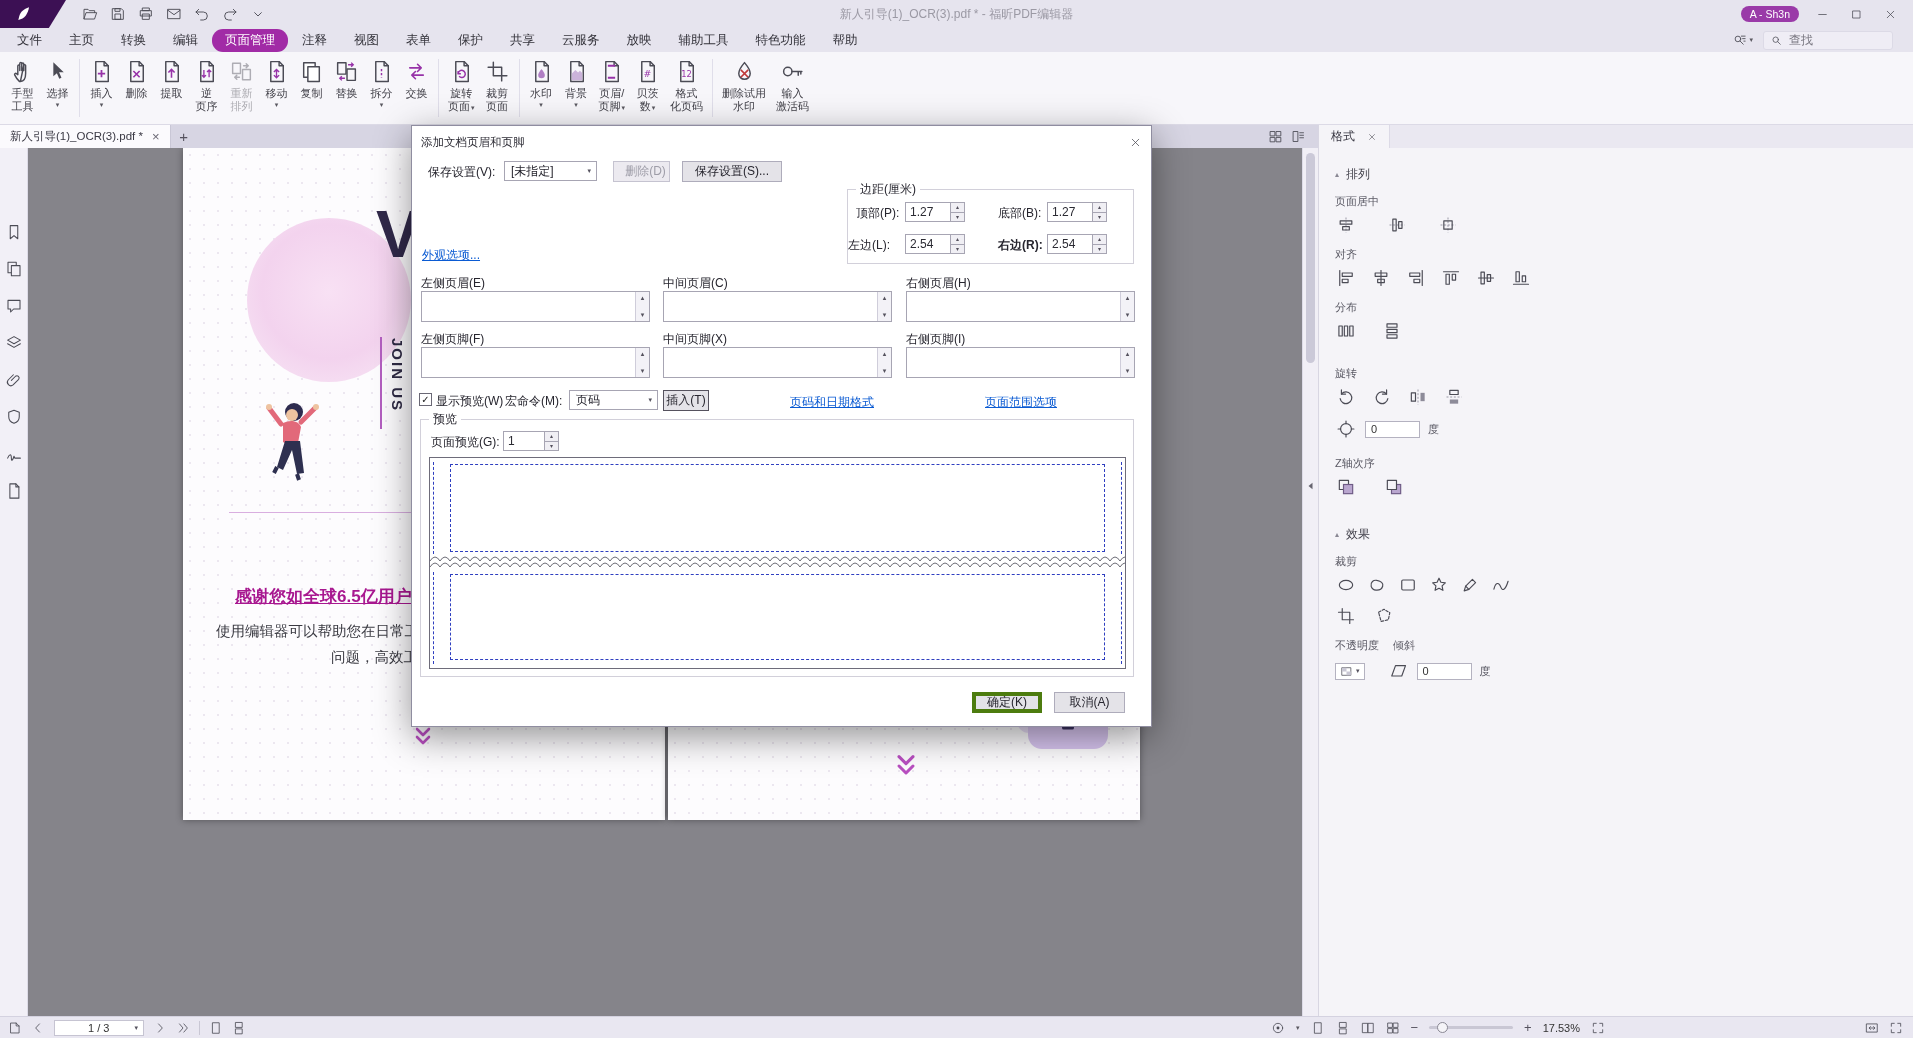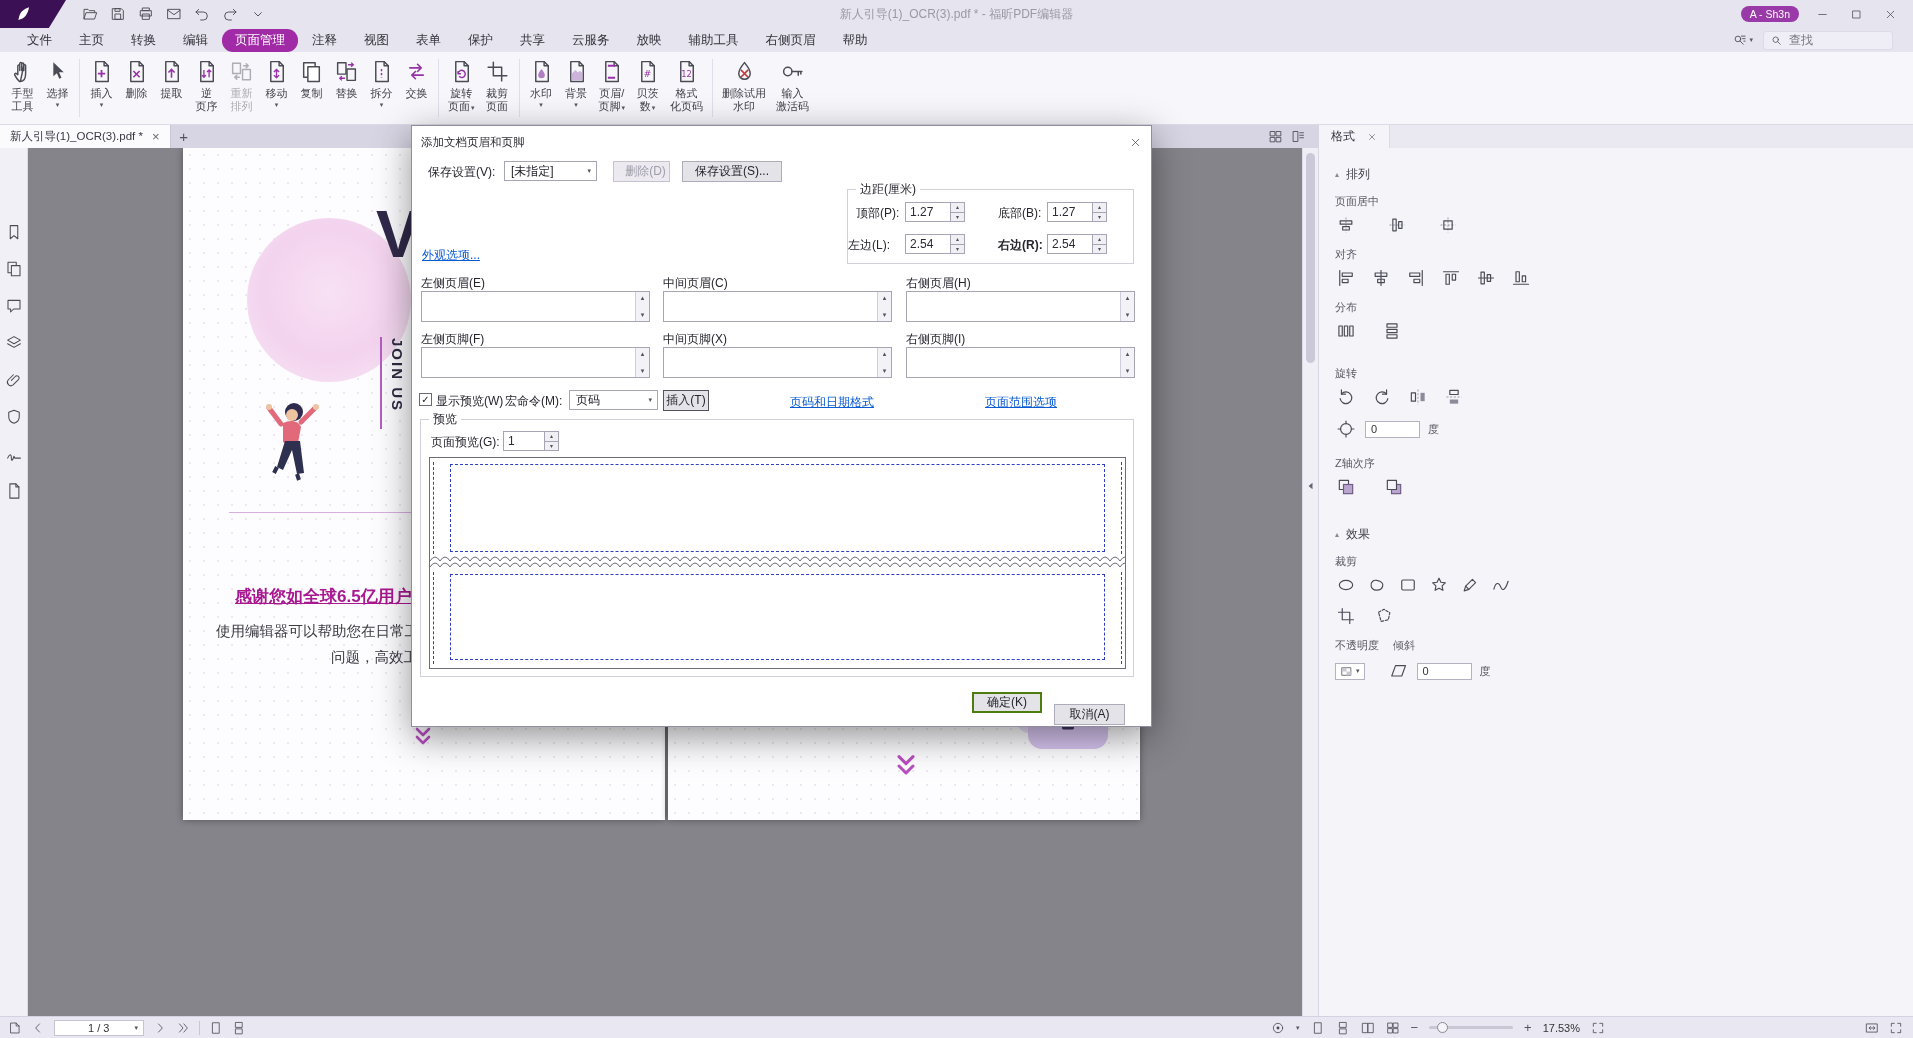--- a/index.html
+++ b/index.html
@@ -16,21 +16,21 @@
 .qat .ticon{width:20px;height:20px;display:flex;align-items:center;justify-content:center;}
 .qat svg{width:16px;height:16px;}
 .win-title{position:absolute;left:0;right:0;top:0;height:28px;line-height:28px;text-align:center;font-size:12px;color:#9b99a4;pointer-events:none;}
 .tb-right{margin-left:auto;display:flex;align-items:center;gap:14px;padding-right:14px;z-index:2;}
 .user-badge{background:#9a3aa8;color:#fff;font-size:10.5px;padding:2px 9px;border-radius:9px;white-space:nowrap;}
 #win-btns{display:flex;gap:16px;align-items:center;}
 .winbtn{width:18px;height:18px;display:flex;align-items:center;justify-content:center;}
 .winbtn svg{width:13px;height:13px;}
 
 
-.menubar{position:absolute;left:0;top:28px;width:100%;height:24px;display:flex;align-items:center;background:#e6e4ee;padding-left:14px;z-index:19;}
+.menubar{position:absolute;left:0;top:28px;width:100%;height:24px;display:flex;align-items:center;background:#e6e4ee;padding-left:4px;z-index:19;}
 #menu-items{display:flex;align-items:center;}
 .menu-item{padding:3px 13px;font-size:12.5px;color:#33323a;border-radius:11px;margin-right:1px;white-space:nowrap;}
 .menu-item.active{background:#a12ba6;color:#fff;}
 .menu-right{margin-left:auto;display:flex;align-items:center;gap:10px;padding-right:20px;}
 .menu-right .ticon{display:flex;align-items:center;gap:2px;}
 .menu-right svg{width:15px;height:15px;}
 .mini-caret{font-size:7px;color:#5a5860;}
 .searchbox{display:flex;align-items:center;gap:6px;width:130px;height:19px;background:#efedf5;border:1px solid #dcdae6;border-radius:3px;padding:0 6px;color:#77757f;font-size:12px;}
 .searchbox svg{width:13px;height:13px;}
 
@@ -107,21 +107,21 @@
 .dialog{position:absolute;background:#fff;border:1px solid #8f8da0;box-shadow:0 10px 34px rgba(0,0,0,.42);z-index:50;font-size:12px;}
 .dlg-title{height:24px;display:flex;align-items:center;padding:16px 9px;font-size:11.5px;color:#2e2d36;}
 .dlg-close{margin-left:auto;display:flex;}
 .dlg-close svg{width:13px;height:13px;}
 .lbl{font-size:12px;color:#26252e;line-height:14px;white-space:nowrap;}
 .select{background:#fff;border:1px solid #a7a5b3;height:20px;display:flex;align-items:center;padding:0 18px 0 6px;font-size:12px;color:#26252e;position:absolute;}
 .sel-caret{font-size:7px;color:#55525e;margin-left:auto;position:absolute;right:5px;}
 .pagebox .sel-caret,.mini-dd .sel-caret{position:static;}
 .btn{height:21px;background:#e4e3e8;border:1px solid #aeacbb;font-size:12px;color:#26252e;display:flex;align-items:center;justify-content:center;padding:0 8px;white-space:nowrap;}
 .btn.disabled{color:#9e9da8;background:#eceaf0;border-color:#c5c3d0;}
-.btn.primary{border:2px solid #4d7c0f;}
+.btn.primary{border:4px solid #4d7c0f;}
 .link{color:#0b5bd3;text-decoration:underline;font-size:12px;white-space:nowrap;}
 .grp{border:1px solid #d2d0da;}
 .legend{position:absolute;top:-8px;left:8px;background:#fff;padding:0 4px;font-size:12px;color:#26252e;line-height:14px;}
 .cb{width:13px;height:13px;border:1px solid #6a6875;background:#fff;display:inline-flex;align-items:center;justify-content:center;font-size:10px;color:#222;}
 .cb.checked::after{content:"✓";}
 .swatch{width:19px;height:19px;background:#000;border:1px solid #7a7886;}
 .tbtn{width:19px;height:19px;border:1px solid #7a7886;background:#fff;display:flex;align-items:center;justify-content:center;font-size:12px;color:#222;}
 .spin{display:flex;height:20px;position:absolute;}
 .spin .val{width:46px;background:#fff;border:1px solid #a7a5b3;font-size:12px;display:flex;align-items:center;padding-left:4px;}
 .spin .btns{width:14px;display:flex;flex-direction:column;}
@@ -238,21 +238,21 @@
         <div class="menu-item">编辑</div>
         <div class="menu-item active">页面管理</div>
         <div class="menu-item">注释</div>
         <div class="menu-item">视图</div>
         <div class="menu-item">表单</div>
         <div class="menu-item">保护</div>
         <div class="menu-item">共享</div>
         <div class="menu-item">云服务</div>
         <div class="menu-item">放映</div>
         <div class="menu-item">辅助工具</div>
-        <div class="menu-item">右侧页眉</div>
+        <div class="menu-item">特色功能</div>
         <div class="menu-item">帮助</div>
       </div>
     <div class="menu-right">
       <span class="ticon">
           <span>
             <svg width="18" height="18" viewBox="0 0 24 24">
               <circle cx="9.5" cy="9.5" r="4.5" fill="none" stroke="#4b4b55" stroke-width="1.4" stroke-linecap="round" stroke-linejoin="round"></circle>
               <path d="M12.8 12.8L18 18" fill="none" stroke="#4b4b55" stroke-width="1.4" stroke-linecap="round" stroke-linejoin="round"></path>
               <path d="M15 5h6M17 9h4M19 13h2" fill="none" stroke="#4b4b55" stroke-width="1.4" stroke-linecap="round" stroke-linejoin="round"></path>
             </svg>
@@ -1030,21 +1030,21 @@
               <path d="M0 11 q5 -8 10 0 q5 -8 10 0 q5 -8 10 0 q5 -8 10 0 q5 -8 10 0 q5 -8 10 0 q5 -8 10 0 q5 -8 10 0 q5 -8 10 0 q5 -8 10 0 q5 -8 10 0 q5 -8 10 0 q5 -8 10 0 q5 -8 10 0 q5 -8 10 0 q5 -8 10 0 q5 -8 10 0 q5 -8 10 0 q5 -8 10 0 q5 -8 10 0 q5 -8 10 0 q5 -8 10 0 q5 -8 10 0 q5 -8 10 0 q5 -8 10 0 q5 -8 10 0 q5 -8 10 0 q5 -8 10 0 q5 -8 10 0 q5 -8 10 0 q5 -8 10 0 q5 -8 10 0 q5 -8 10 0 q5 -8 10 0 q5 -8 10 0 q5 -8 10 0 q5 -8 10 0 q5 -8 10 0 q5 -8 10 0 q5 -8 10 0 q5 -8 10 0 q5 -8 10 0 q5 -8 10 0 q5 -8 10 0 q5 -8 10 0 q5 -8 10 0 q5 -8 10 0 q5 -8 10 0 q5 -8 10 0 q5 -8 10 0 q5 -8 10 0 q5 -8 10 0 q5 -8 10 0 q5 -8 10 0 q5 -8 10 0 q5 -8 10 0 q5 -8 10 0 q5 -8 10 0 q5 -8 10 0 q5 -8 10 0 q5 -8 10 0 q5 -8 10 0 q5 -8 10 0 q5 -8 10 0 q5 -8 10 0 q5 -8 10 0 q5 -8 10 0 q5 -8 10 0 q5 -8 10 0 q5 -8 10 0" fill="none" stroke="#6b6b75" stroke-width="1"></path>
             </svg>
           </div>
         <div class="dashrect" style="left:20px;top:116px;width:655px;height:86px;"></div>
         <div class="edgedash" style="left:3px;top:114px;height:92px;"></div>
         <div class="edgedash" style="right:3px;top:114px;height:92px;"></div>
       </div>
     </div>
 
     <div class="abs btn primary" style="left:560px;top:566px;width:70px;">确定(K)</div>
-    <div class="abs btn" style="left:642px;top:566px;width:71px;margin-top:12px;">取消(A)</div>
+    <div class="abs btn" style="left:642px;top:566px;width:71px;">取消(A)</div>
   </div>
 
   <footer class="statusbar">
     <div class="sb-left">
       <span class="sicon">
           <svg width="18" height="18" viewBox="0 0 24 24">
             <path d="M5 3.5h9l5 5V20.5H5z" fill="none" stroke="#4b4b55" stroke-width="1.4" stroke-linecap="round" stroke-linejoin="round"></path>
             <path d="M14 3.5v5h5" fill="none" stroke="#4b4b55" stroke-width="1.4" stroke-linecap="round" stroke-linejoin="round"></path>
           </svg>
         </span>

